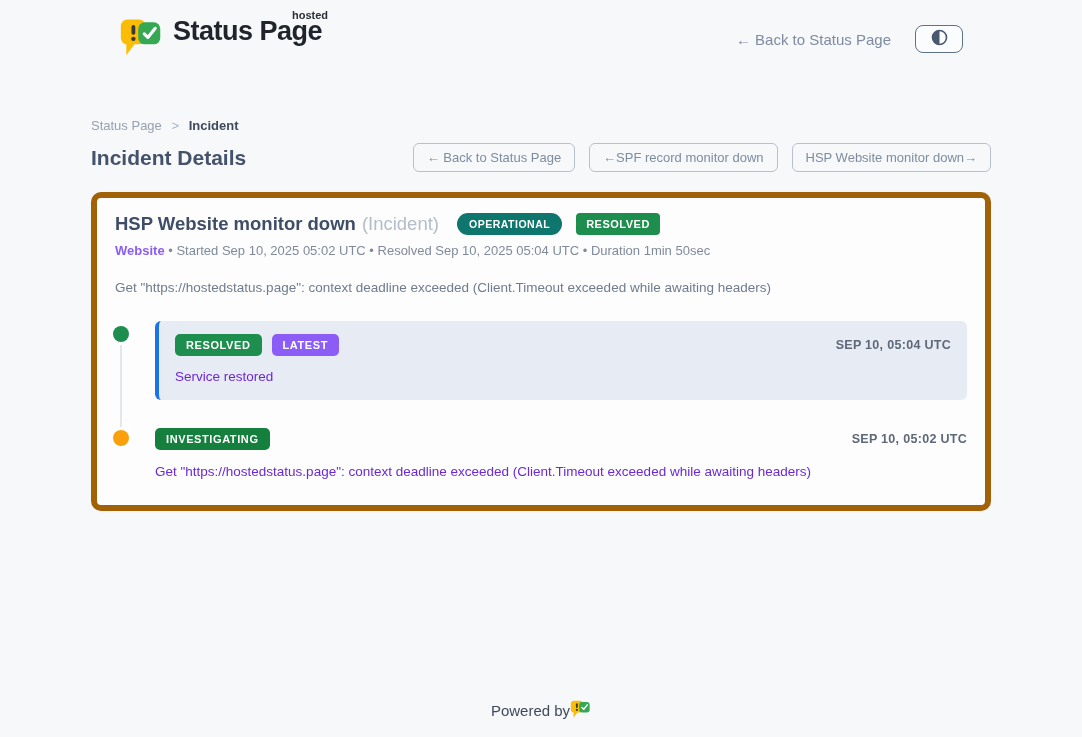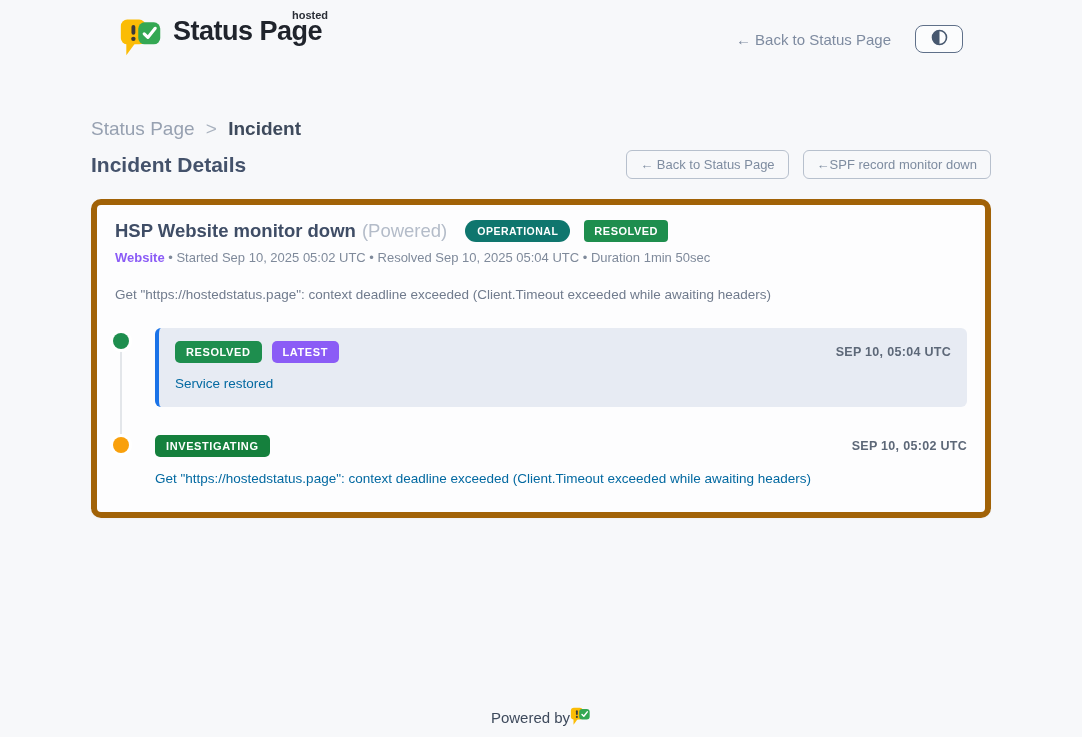--- a/index.html
+++ b/index.html
@@ -31,21 +31,21 @@
   .back-link {
     color:#7e8ba0; font-size:15px; text-decoration:none; cursor:pointer;
   }
   .theme-btn {
     width:48px; height:28px; border:1px solid #5f7089; border-radius:8px;
     background:#fbfcfd; display:flex; align-items:center; justify-content:center;
     cursor:pointer; padding:0;
   }
 
   
-  .breadcrumb { margin-top:56px; font-size:19px; color:#97a1b1; }
+  .breadcrumb { margin-top:56px; font-size:13px; color:#97a1b1; }
   .breadcrumb .crumb-root { color:#97a1b1; cursor:pointer; }
   .breadcrumb .crumb-sep { margin:0 6px; color:#a9b2bf; }
   .breadcrumb .crumb-current { color:#3e4a5c; font-weight:700; }
 
   .title-row {
     display:flex; justify-content:space-between; align-items:center;
     margin-top:10px;
   }
   .page-title { font-size:21px; font-weight:700; color:#44526b; margin:0;text-align:center; }
   .nav-btns { display:flex; gap:14px; }
@@ -109,21 +109,21 @@
     color:#ffffff; font-size:11px; font-weight:700; letter-spacing:0.6px;
     padding:5px 11px; border-radius:5px;
   }
   .t-badge.resolved { background:#1e8e4e; }
   .t-badge.latest { background:#8b5cf6; }
   .t-badge.investigating { background:#15803d; }
   .t-timestamp {
     margin-left:auto; font-size:12.5px; font-weight:700; color:#5d6878;
     letter-spacing:0.3px; white-space:nowrap;
   }
-  .t-message { margin-top:13px; font-size:13.5px; color:#0369a1; }
+  .t-message { margin-top:13px; font-size:13.5px; color:#6d28d9; }
   .t-entry.plain .t-message { margin-top:14px; }
 
   
   .footer { margin-top:188px; text-align:center; }
   .powered {
     display:inline-flex; align-items:center; 
     font-size:15px; color:#3e4a5c;
   }
   .copyright {
     margin-top:17px; font-size:13px; color:#c4cad3;
@@ -172,28 +172,29 @@
     <span class="crumb-root">Status Page</span>
     <span class="crumb-sep">&gt;</span>
     <span class="crumb-current">Incident</span>
   </div>
 
   <div class="title-row">
     <h1 class="page-title">Incident Details</h1>
     <div class="nav-btns">
       <button class="nav-btn">← Back to Status Page</button>
       <button class="nav-btn">←SPF record monitor down</button>
+      <button class="nav-btn">HSP Website monitor down→</button>
     </div>
   </div>
 
   <section class="card">
 
     <div class="card-title-line">
       <span class="incident-title">HSP Website monitor down</span>
-      <span class="incident-component">(Powered)</span>
+      <span class="incident-component">(Incident)</span>
       <span class="pill-operational">OPERATIONAL</span>
       <span class="badge-resolved-hdr">RESOLVED</span>
     </div>
 
     <div class="meta-line">
       <span class="meta-component">Website</span>
       <span>• Started Sep 10, 2025 05:02 UTC • Resolved Sep 10, 2025 05:04 UTC • Duration 1min 50sec</span>
     </div>
 
     <div class="card-description">Get "https://hostedstatus.page": context deadline exceeded (Client.Timeout exceeded while awaiting headers)</div>

